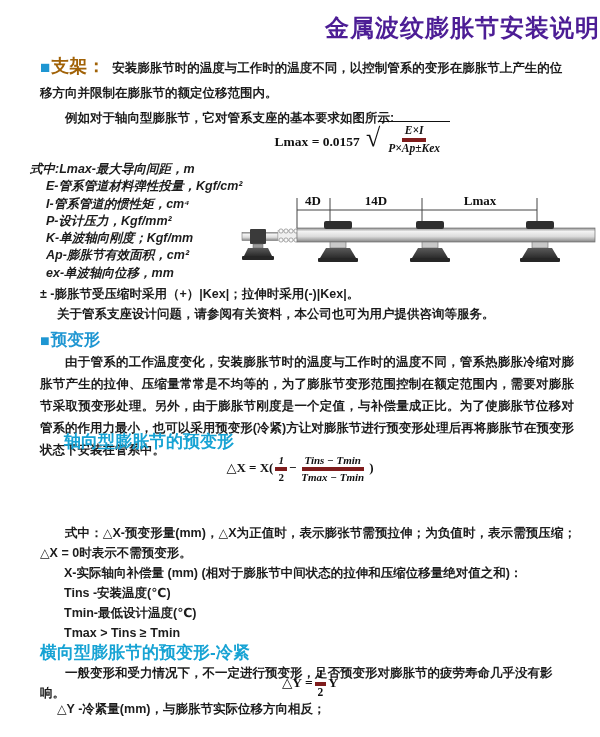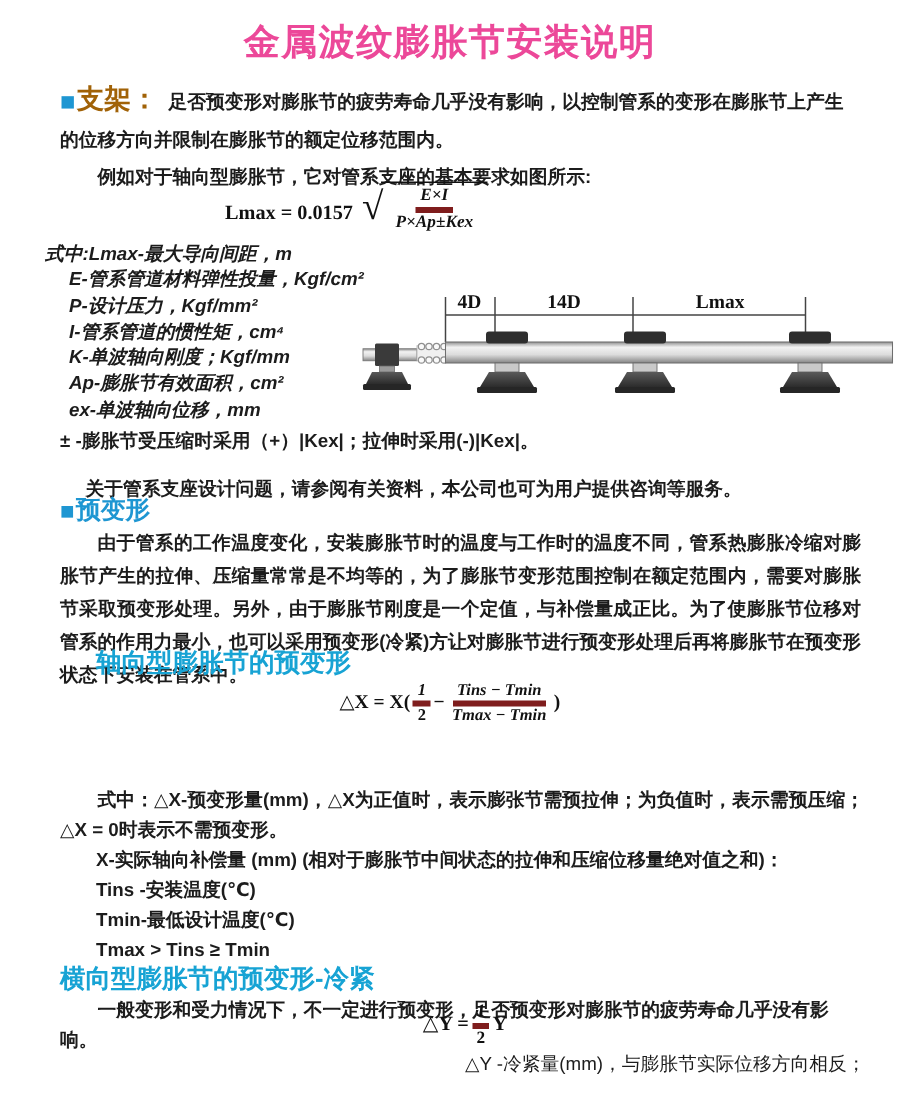--- a/index.html
+++ b/index.html
@@ -1,89 +1,89 @@
 <!DOCTYPE html>
 <html><head>
 <meta charset="utf-8">
 <style>
   html,body{margin:0;padding:0;background:#fff;}
   #page{position:relative;width:600px;height:737px;background:#ffffff;
         font-family:"Liberation Sans","DejaVu Sans",sans-serif;color:#1c1c1c;overflow:hidden;}
-  .title{position:absolute;top:12px;left:0;width:100%;text-align:center;
-         font-size:24px;font-weight:700;color:#ec4899;letter-spacing:1px;}
+  .title{position:absolute;top:12px;left:0;width:100%;text-align:right;
+         font-size:24px;font-weight:700;color:#4c1d95;letter-spacing:1px;}
   
   .sec-support{position:absolute;top:54px;left:40px;width:534px;
                font-size:12.5px;font-weight:600;line-height:25px;}
   .sec-marker{font-size:17px;color:#1e96d2;vertical-align:-1px;margin-right:1px;}
   .sec-heading{font-size:18px;color:#a16207;font-weight:700;margin-right:7px;}
   .example-line{text-indent:2em;}
   
   .formula{font-family:"Liberation Serif","DejaVu Serif",serif;font-weight:700;font-size:13.5px;color:#111;}
-  .formula1{position:absolute;top:121px;left:150px;width:300px;text-align:left;}
+  .formula1{position:absolute;top:121px;left:150px;width:300px;text-align:right;}
   .sqrt-wrap{display:inline-flex;align-items:center;margin-left:6px;}
   .sqrt-sign{font-size:26px;font-weight:400;line-height:0.8;margin-right:-2px;}
   .sqrt-body{border-top:1.5px solid #111;padding:2px 5px 0 5px;}
   .frac{display:inline-flex;flex-direction:column;align-items:center;
         vertical-align:middle;font-size:11.5px;line-height:1.2;margin:0 2px;}
   .frac .num{border-bottom:4px solid #7f1d1d;padding:0 3px;font-style:italic;}
   .frac .den{padding:0 3px;}
   .it{font-style:italic;}
   
   .vars{position:absolute;top:161px;left:30px;width:250px;
         font-size:12.5px;font-weight:600;line-height:17.3px;font-style:italic;}
   .vars .v{margin-left:16px;}
   .pm-note{position:absolute;top:286px;left:40px;width:545px;font-size:12.5px;font-weight:600;}
-  .service-note{position:absolute;top:306px;left:57px;width:530px;font-size:12.5px;font-weight:600;margin-top:12px;}
+  .service-note{position:absolute;top:306px;left:57px;width:530px;font-size:12.5px;font-weight:600;}
   
   .diagram{position:absolute;top:190px;left:240px;width:358px;height:96px;}
   .dim-label{font-family:"Liberation Serif","DejaVu Serif",serif;font-weight:700;font-size:13px;fill:#111;}
   
   .sec2-head{position:absolute;top:329px;left:40px;font-size:16.5px;color:#1e96d2;font-weight:700;}
   .sec2-head .sec-marker{font-size:16px;}
   .sec2-para{position:absolute;top:351px;left:40px;width:534px;
              font-size:12.5px;font-weight:600;line-height:22px;text-indent:2em;text-align:justify;}
   .axial-head{position:absolute;top:430px;left:64px;font-size:17px;color:#17a3d4;font-weight:700;}
   .formula2{position:absolute;top:454px;left:150px;width:300px;text-align:center;font-size:13px;}
   .formula2 .frac{font-size:11px;}
   .axial-notes{position:absolute;top:487px;left:40px;width:536px;
                font-size:12.5px;font-weight:600;line-height:20px;}
   .axial-notes .n0{text-indent:2em;text-align:justify;margin-top:36px;}
   .axial-notes .nv{margin-left:24px;}
   .axial-notes .n6{text-indent:2em;margin-top:20px;}
   .lateral-head{position:absolute;top:641px;left:40px;font-size:17px;color:#17a3d4;font-weight:700;}
   .formula3{position:absolute;top:668px;left:230px;width:160px;text-align:center;}
-  .lateral-note{position:absolute;top:701px;left:57px;width:520px;font-size:12.5px;font-weight:400;text-align:right;}
+  .lateral-note{position:absolute;top:701px;left:57px;width:520px;font-size:12.5px;font-weight:700;}
 </style>
 </head>
 <body>
 
 <div id="page">
 
   <div class="title">金属波纹膨胀节安装说明</div>
 
   <div class="sec-support">
-    <p style="margin:0"><span class="sec-marker">■</span><span class="sec-heading">支架：</span><span>足否预变形对膨胀节的疲劳寿命几乎没有影响，以控制管系的变形在膨胀节上产生的位移方向并限制在膨胀节的额定位移范围内。</span></p>
+    <p style="margin:0"><span class="sec-marker">■</span><span class="sec-heading">支架：</span><span>安装膨胀节时的温度与工作时的温度不同，以控制管系的变形在膨胀节上产生的位移方向并限制在膨胀节的额定位移范围内。</span></p>
     <p class="example-line" style="margin:0">例如对于轴向型膨胀节，它对管系支座的基本要求如图所示:</p>
   </div>
 
   <div class="formula formula1">
     <span>Lmax = 0.0157</span><span class="sqrt-wrap">
         <span class="sqrt-sign">√</span>
         <span class="sqrt-body"><span class="frac it">
             <span class="num">E×I</span>
             <span class="den">P×Ap±Kex</span>
           </span></span>
       </span>
   </div>
 
   <div class="vars">
     <div>式中:Lmax-最大导向间距，m</div>
     <div class="v">E-管系管道材料弹性投量，Kgf/cm²</div>
+    <div class="v">I-管系管道的惯性矩，cm⁴</div>
     <div class="v">P-设计压力，Kgf/mm²</div>
-    <div class="v">I-管系管道的惯性矩，cm⁴</div>
     <div class="v">K-单波轴向刚度；Kgf/mm</div>
     <div class="v">Ap-膨胀节有效面积，cm²</div>
     <div class="v">ex-单波轴向位移，mm</div>
   </div>
 
   <div class="pm-note">± -膨胀节受压缩时采用（+）|Kex|；拉伸时采用(-)|Kex|。</div>
   <div class="service-note">关于管系支座设计问题，请参阅有关资料，本公司也可为用户提供咨询等服务。</div>
 
   <svg class="diagram" viewBox="0 0 358 96" xmlns="http://www.w3.org/2000/svg">
     <defs>

